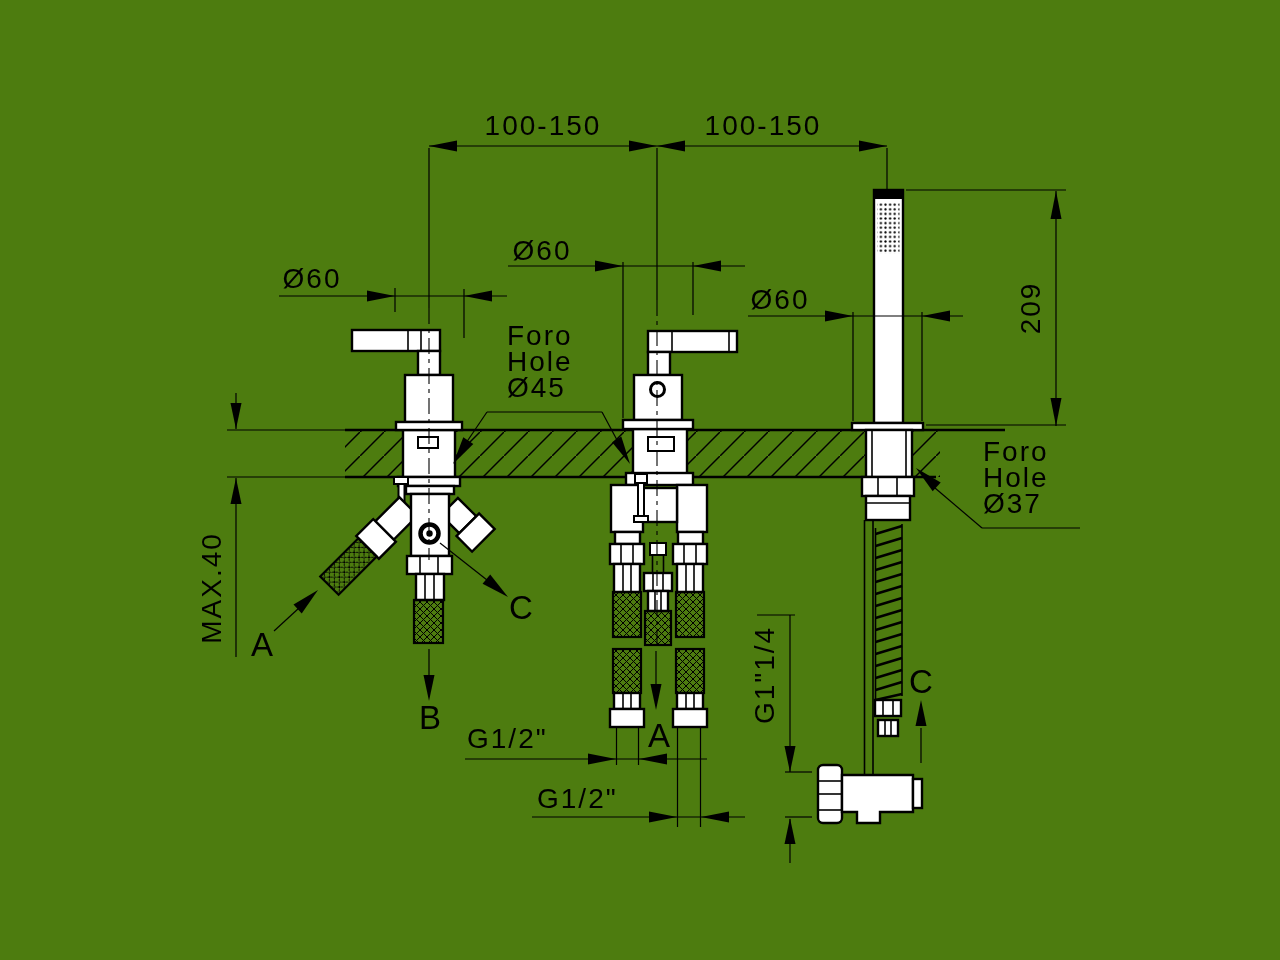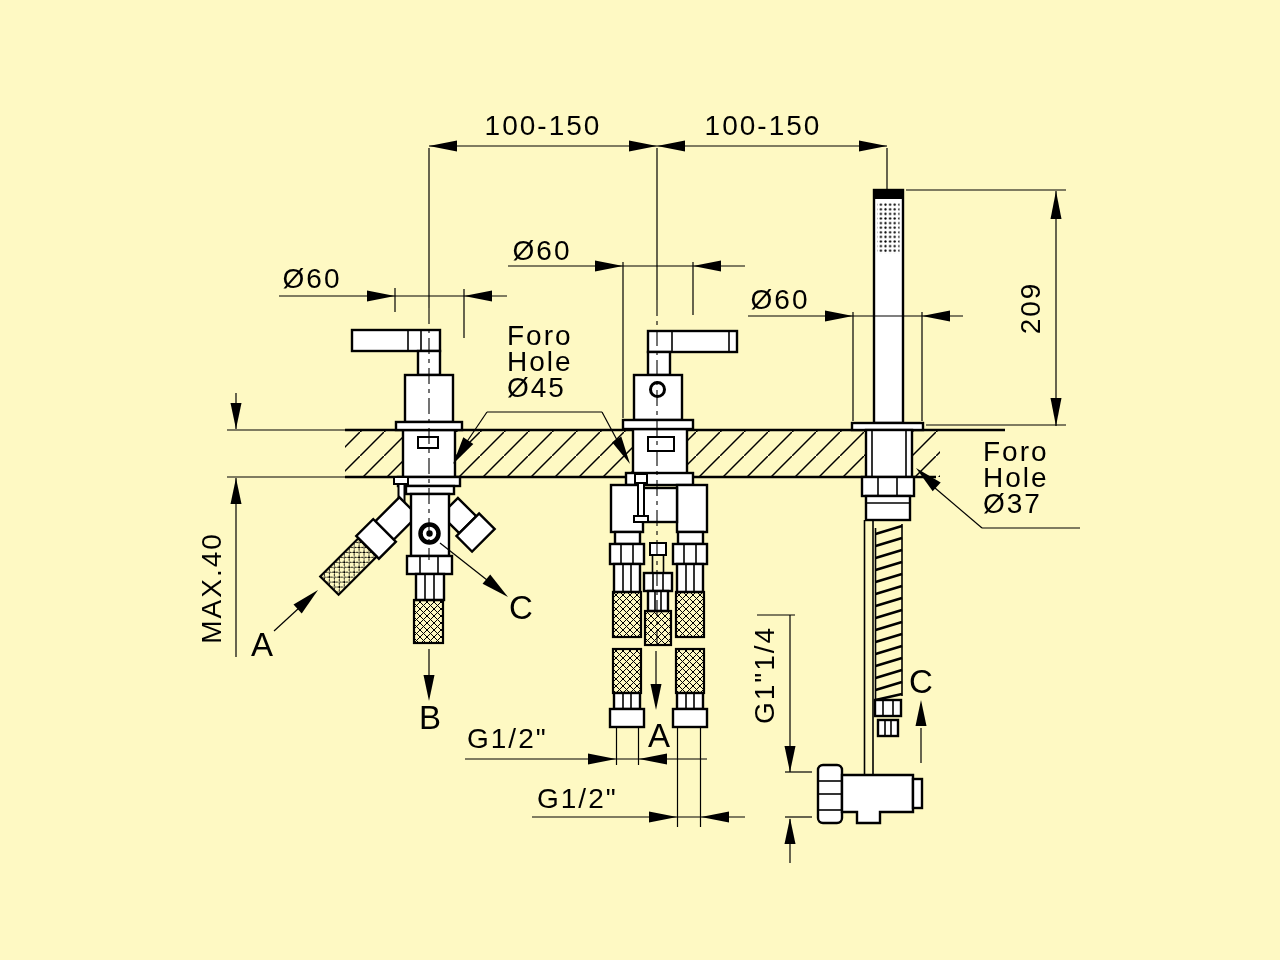--- a/index.html
+++ b/index.html
@@ -1,16 +1,16 @@
 <!DOCTYPE html>
 <html><head>
 <meta charset="utf-8">
 <style>
   html,body{margin:0;padding:0;background:#ffffff;}
-  .canvas{width:1280px;height:960px;background:#fef9c3;position:relative;overflow:hidden;}
+  .canvas{width:1280px;height:960px;background:#4d7c0f;position:relative;overflow:hidden;}
   svg{display:block;}
   .p  {fill:#ffffff;stroke:#000000;stroke-width:2.4;stroke-linejoin:miter;}
   .p2 {fill:#ffffff;stroke:#000000;stroke-width:2;stroke-linejoin:miter;}
   .ln {stroke:#000000;stroke-width:2.4;fill:none;}
   .i  {stroke:#000000;stroke-width:1.6;fill:none;}
   .d  {stroke:#000000;stroke-width:1.2;fill:none;}
   .cl {stroke:#000000;stroke-width:1.1;fill:none;stroke-dasharray:16 5 4 5;}
   .ar {fill:#000000;stroke:none;}
   .bd {fill:url(#braid);stroke:#000000;stroke-width:2.2;}
   text{font-family:"Liberation Sans","DejaVu Sans",sans-serif;font-size:28px;letter-spacing:2px;fill:#000000;}

